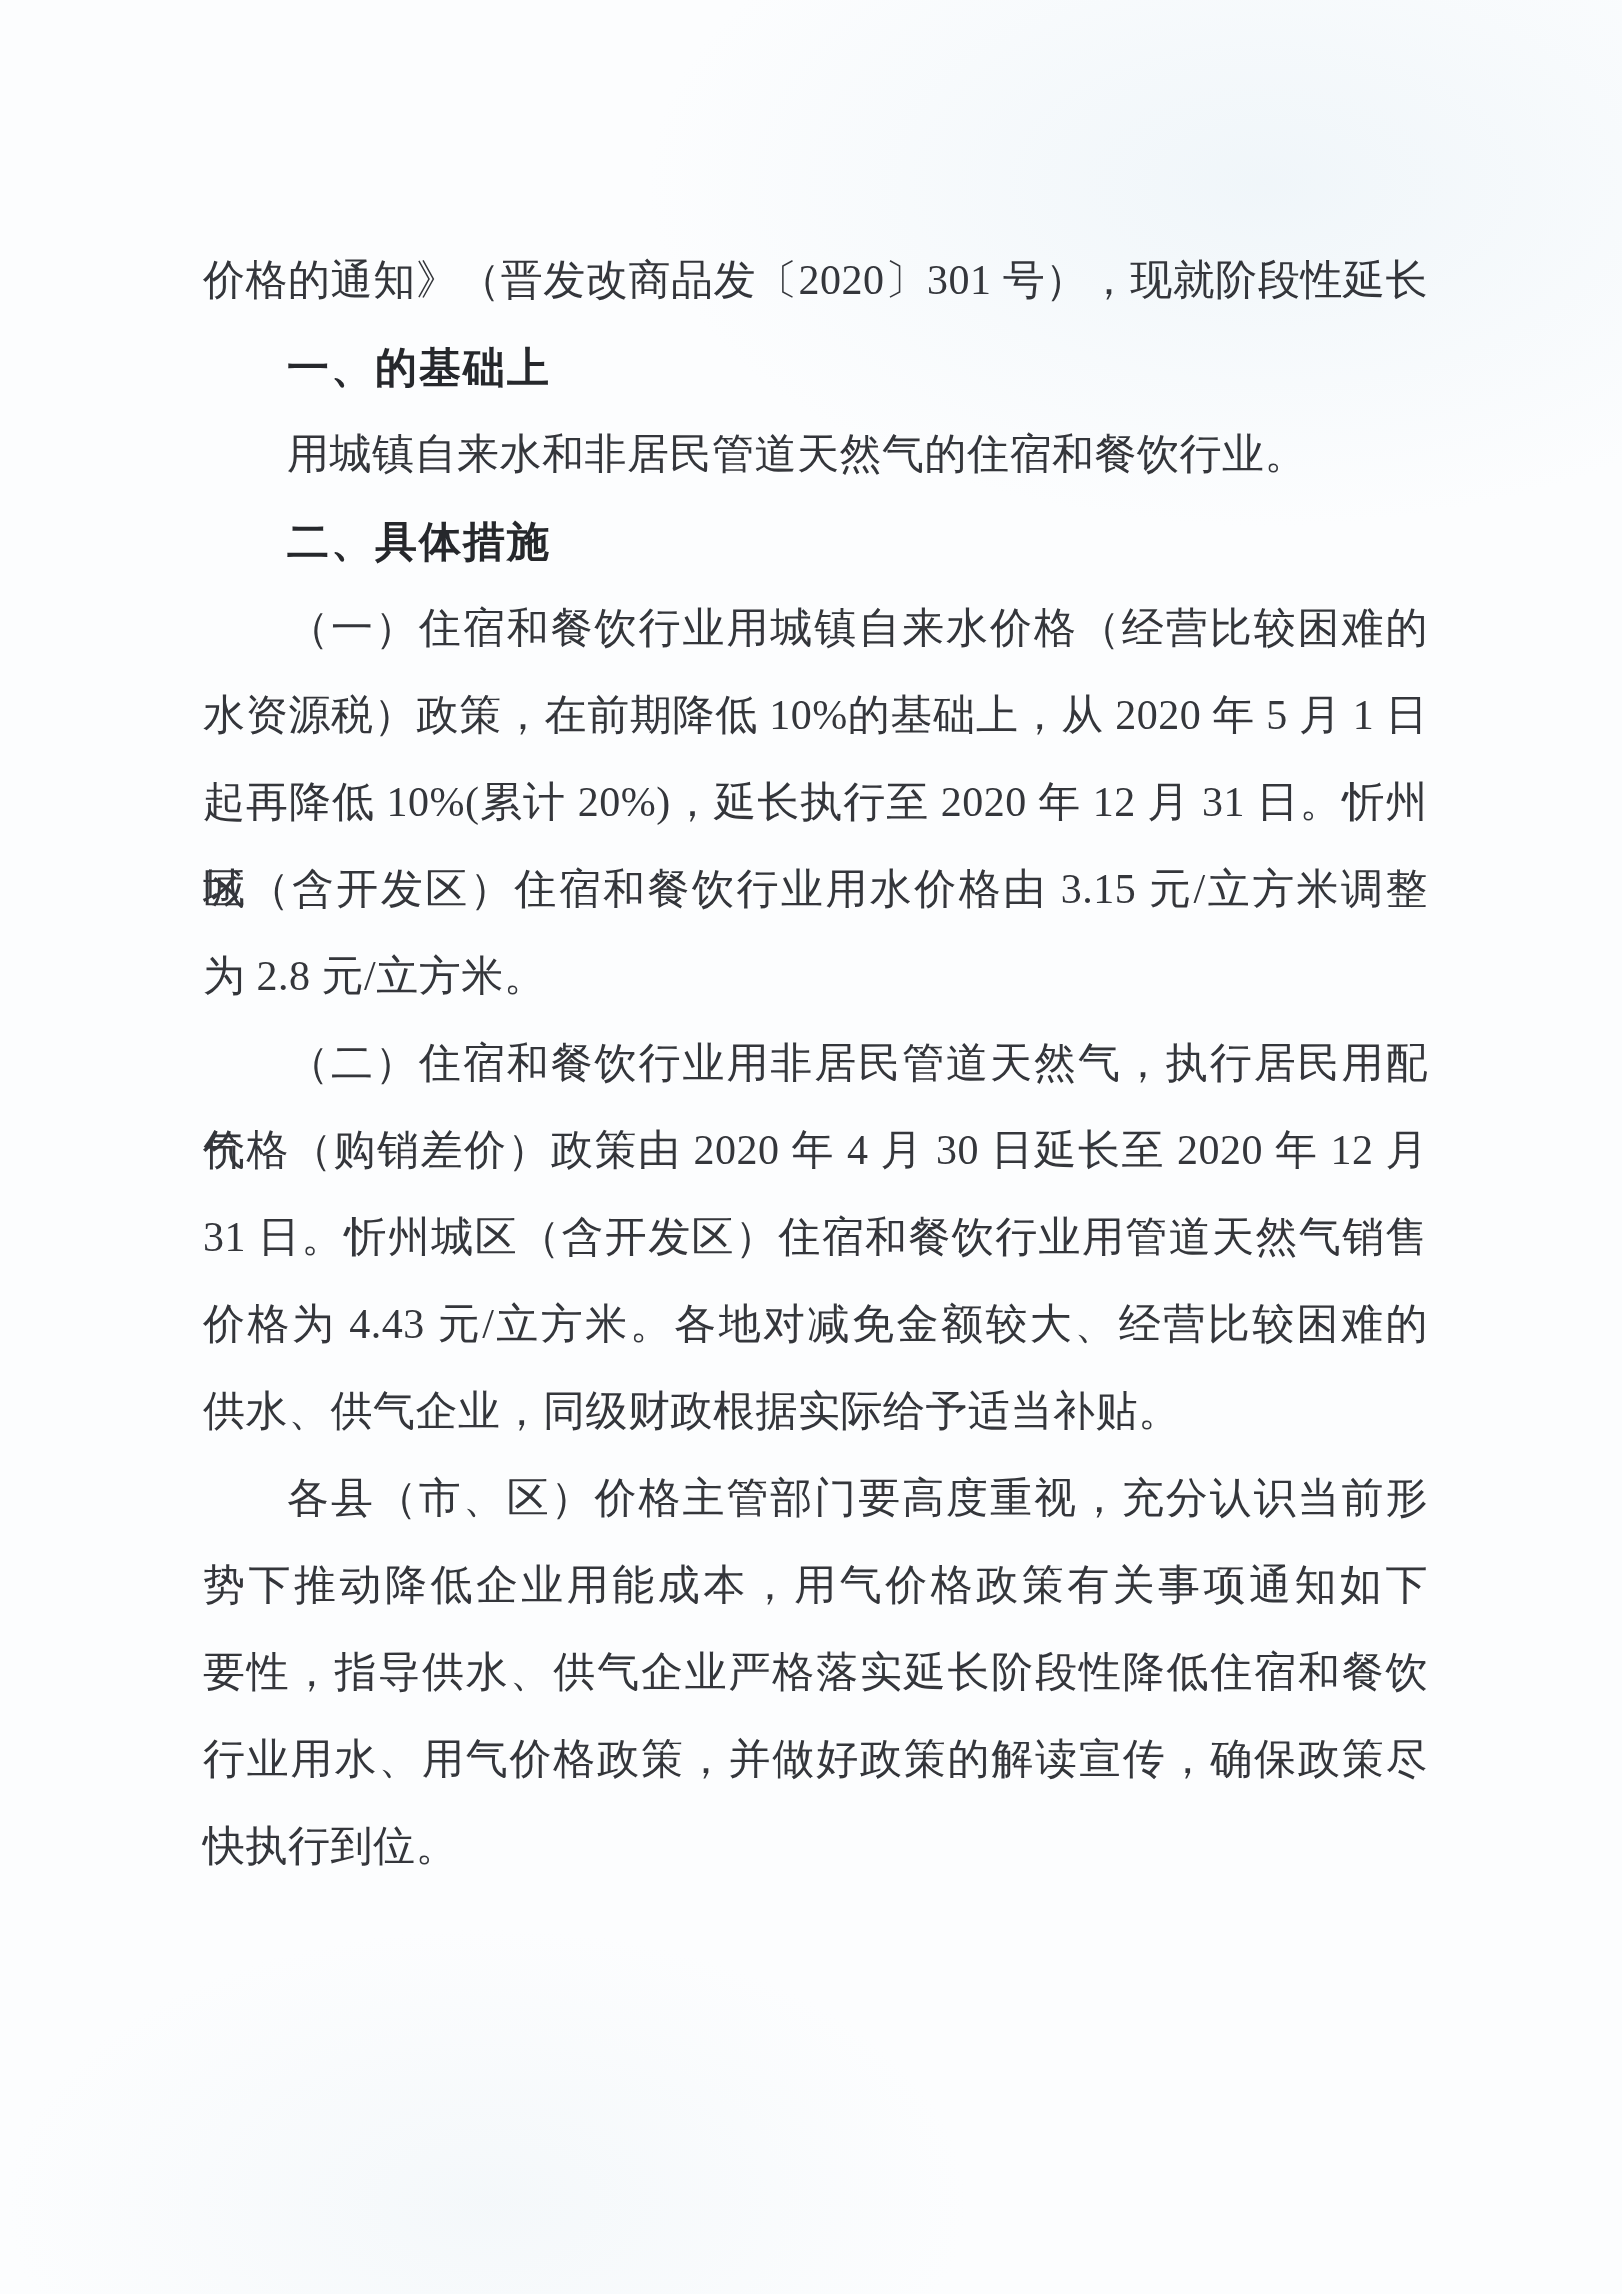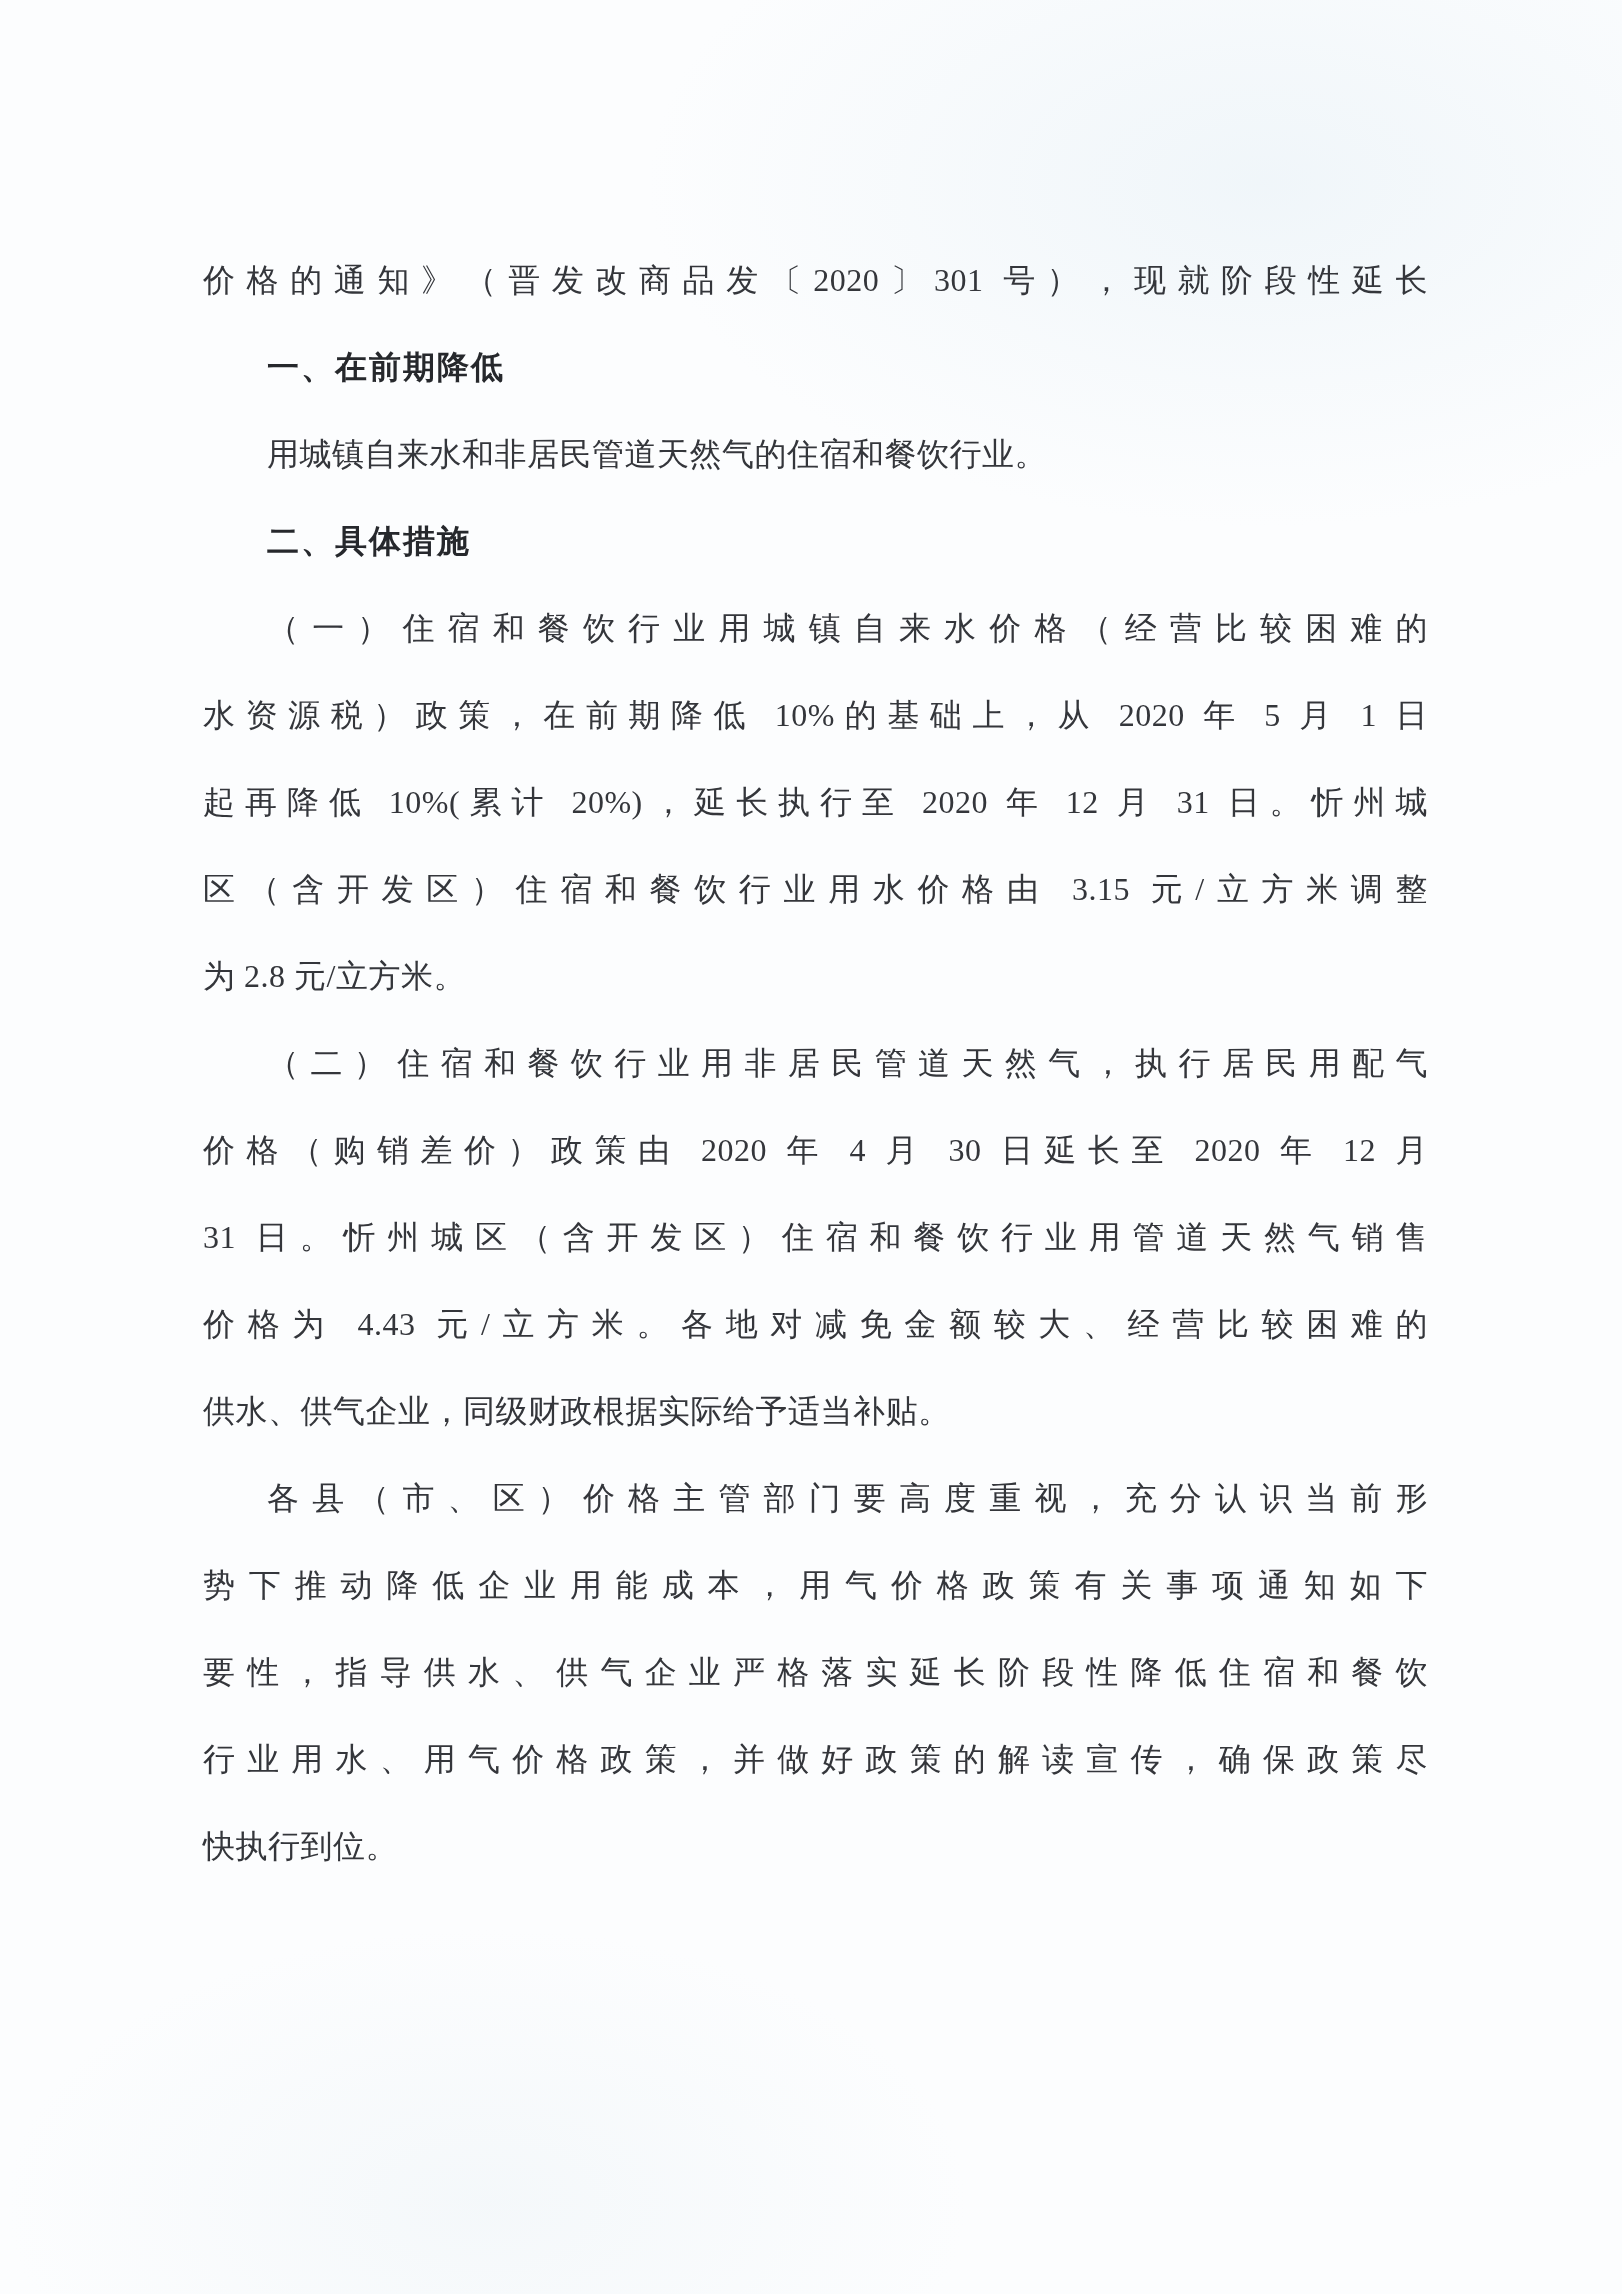--- a/index.html
+++ b/index.html
@@ -21,21 +21,21 @@
       radial-gradient(ellipse 882px 490px at 78% 8%, rgba(230,240,246,0.55), rgba(230,240,246,0) 70%),
       radial-gradient(ellipse 686px 392px at 30% 96%, rgba(235,242,246,0.45), rgba(235,242,246,0) 70%),
       #fcfdfe;
     box-sizing: border-box;
     padding-top: 237px;
     padding-left: 203px;
   }
   .textcol {
     width: 1225px;
     color: #34363b;
-    font-size: 32px;
+    font-size: 42px;
     letter-spacing: 0.5px;
   }
   .line {
     height: 87px;
     line-height: 87px;
     white-space: pre-wrap;
     overflow: visible;
   }
   .just {
     text-align: justify;
@@ -55,21 +55,21 @@
     text-indent: 2em;
     letter-spacing: 2px;
   }
 </style>
 </head>
 <body>
 
 <div class="page">
   <div class="textcol">
     <div class="line just">价格的通知》（晋发改商品发〔2020〕301 号），现就阶段性延长</div>
-    <div class="line heading">一、在前期降低</div>
+    <div class="line heading">一、的基础上</div>
     <div class="line plain indent">用城镇自来水和非居民管道天然气的住宿和餐饮行业。</div>
     <div class="line heading">二、具体措施</div>
     <div class="line just indent">（一）住宿和餐饮行业用城镇自来水价格（经营比较困难的</div>
     <div class="line just">水资源税）政策，在前期降低 10%的基础上，从 2020 年 5 月 1 日</div>
     <div class="line just">起再降低 10%(累计 20%)，延长执行至 2020 年 12 月 31 日。忻州城</div>
     <div class="line just">区（含开发区）住宿和餐饮行业用水价格由 3.15 元/立方米调整</div>
     <div class="line plain">为 2.8 元/立方米。</div>
     <div class="line just indent">（二）住宿和餐饮行业用非居民管道天然气，执行居民用配气</div>
     <div class="line just">价格（购销差价）政策由 2020 年 4 月 30 日延长至 2020 年 12 月</div>
     <div class="line just">31 日。忻州城区（含开发区）住宿和餐饮行业用管道天然气销售</div>

